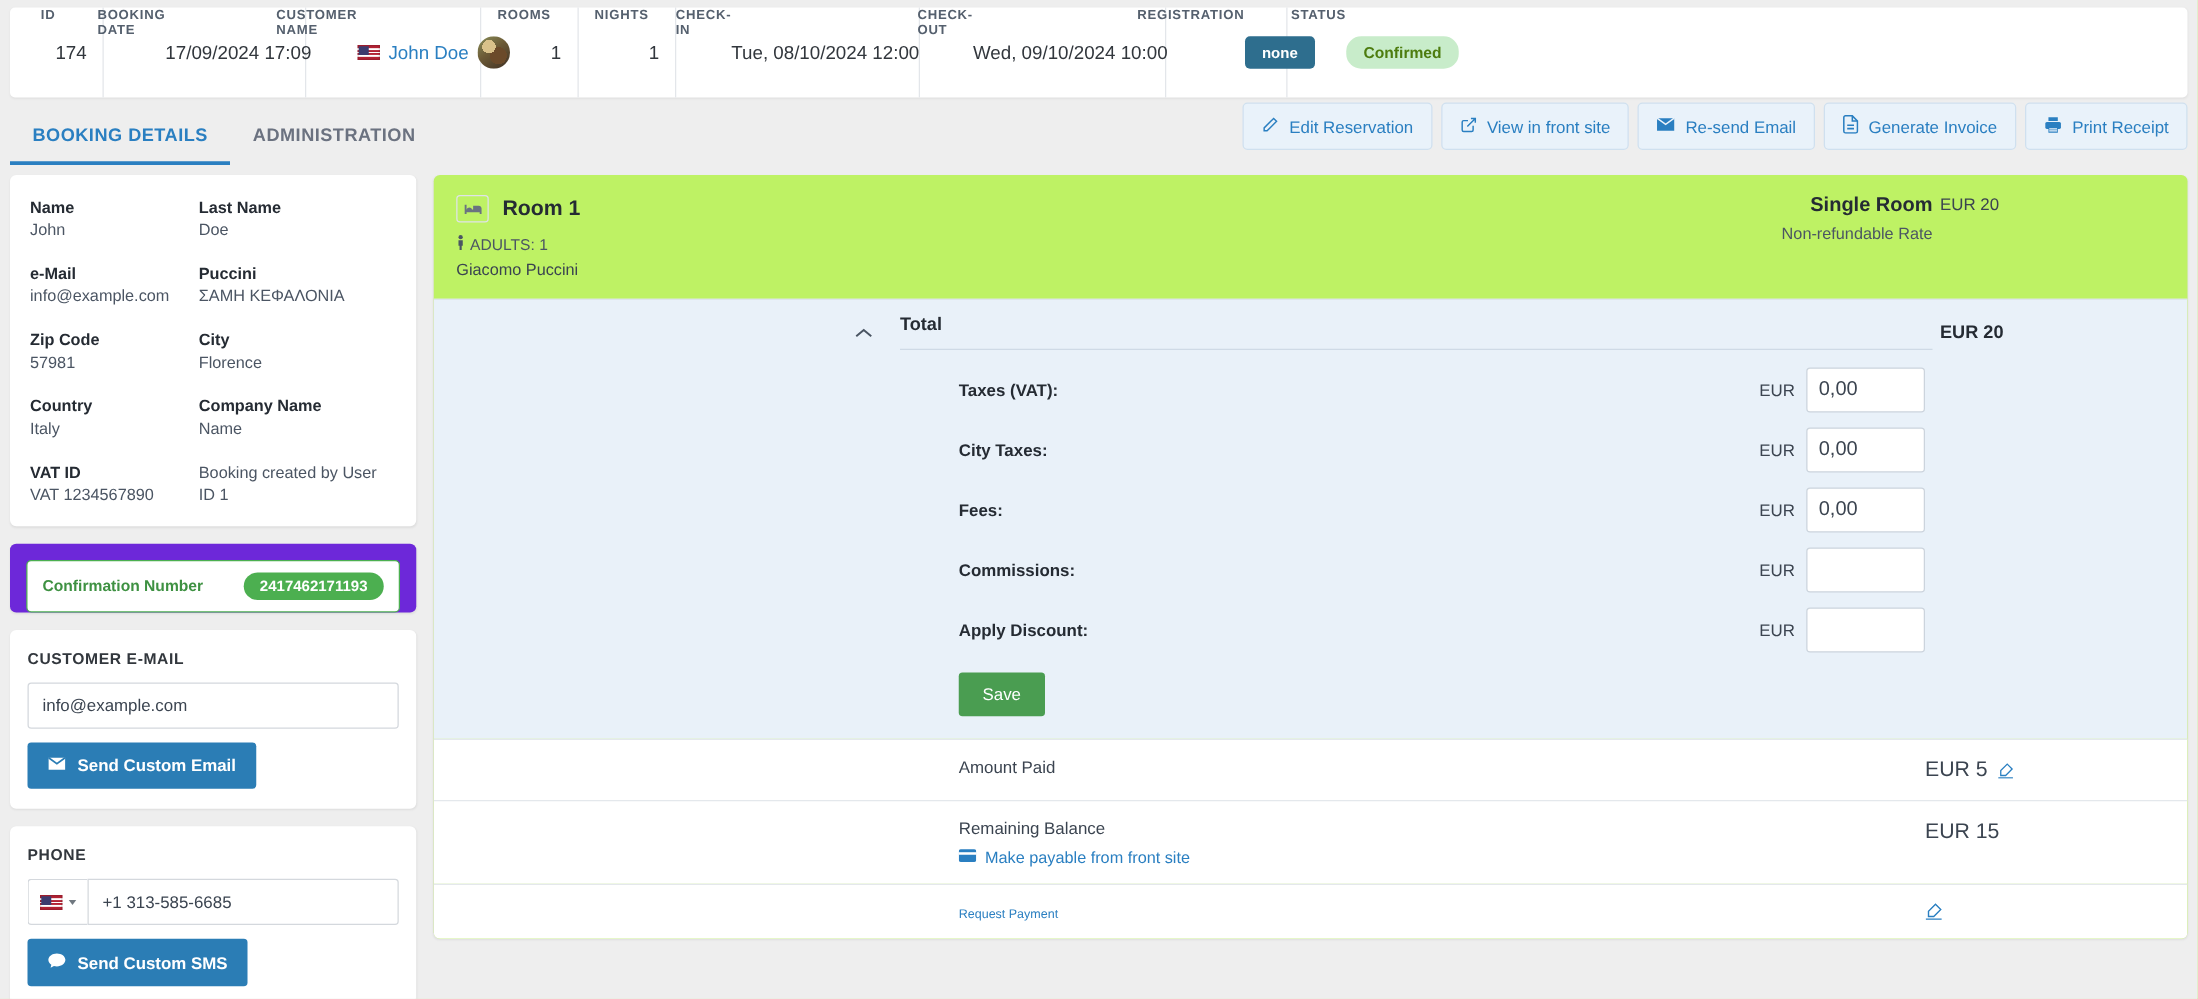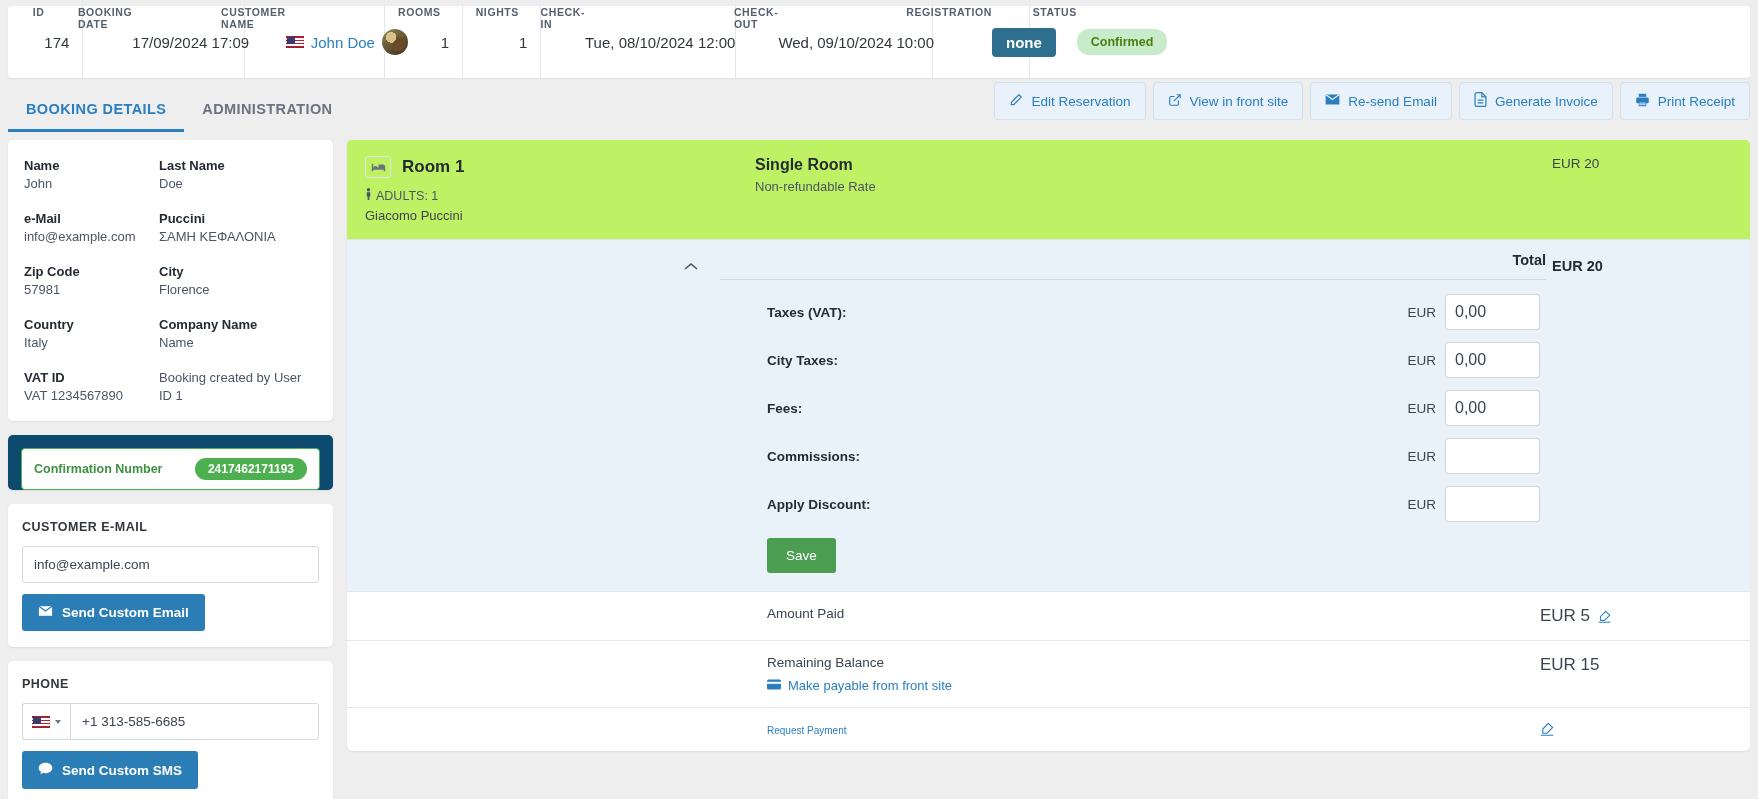--- a/index.html
+++ b/index.html
@@ -78,21 +78,21 @@
     width: 26px; height: 26px; border-radius: 50%;
     background:
       radial-gradient(circle at 35% 32%, #d9c18a 0 22%, transparent 22%),
       radial-gradient(circle at 64% 60%, #6b4a2a 0 30%, transparent 30%),
       linear-gradient(145deg, #8a8f5a 0%, #6c5a36 45%, #3f3024 100%);
     flex: none;
   }
   .badge-none {
     background: #2e6e8e;
     color: #ffffff;
-    font-size: 15px;
+    font-size: 12px;
     font-weight: bold;
     padding: 6px 14px;
     border-radius: 4px;
     display: inline-block;
   }
   .badge-confirmed {
     background: #c8ecca;
     color: #4d7c0f;
     font-size: 12.5px;
     font-weight: bold;
@@ -164,21 +164,21 @@
     border: 1px solid #4caf50;
     border-radius: 4px;
     margin: 0 13px 14px 13px;
     background: #fff;
     display: flex;
     align-items: center;
     justify-content: space-between;
     padding: 9px 12px;
   }
   .confirm-wrap {
-    background: #0c4a6e;
+    background: #6d28d9;
     border-radius: 5px;
     box-shadow: 0 1px 2px rgba(0,0,0,.07);
     padding: 13px 0 0 0;
   }
   .confirm-label { color: #3e9142; font-weight: bold; font-size: 12.5px; }
   .confirm-pill {
     background: #4caf50; color: #fff; font-weight: bold;
     font-size: 12px; padding: 4px 13px; border-radius: 11px;
   }
 
@@ -243,34 +243,34 @@
   .room-title-row { display: flex; align-items: center; gap: 11px; }
   .bed-ico {
     border: 1px solid #dfe3e8; border-radius: 3px;
     width: 26px; height: 22px;
     display: flex; align-items: center; justify-content: center;
     color: #6a7380;
   }
   .room-title { font-size: 17px; font-weight: bold; color: #252b33; }
   .room-meta { font-size: 12.5px; color: #4b5563; margin-top: 10px; display: flex; align-items: center; gap: 4px;}
   .room-guest { font-size: 13px; color: #3b4450; margin-top: 5px; }
-  .rate-mid { flex: 1; }
+  .rate-mid { flex: 1; text-align: right; }
   .rate-name { font-size: 16px; font-weight: bold; color: #252b33; }
   .rate-sub { font-size: 13px; color: #4b5563; margin-top: 5px; }
   .rate-price { width: 180px; text-align: left; font-size: 13.5px; color: #3b4450; padding-left: 6px; }
 
   .total-block { background: #e9f1f9; border-top: 1px solid #dde4ec; }
   .total-row {
     display: flex; align-items: center;
     padding: 12px 24px 0 18px;
   }
   .tot-spacer { width: 355px; flex: none; display: flex; justify-content: flex-end; padding-right: 22px; }
   .chev-up { color: #4a5563; font-size: 13px; cursor: pointer; }
   .tot-mid {
-    flex: 1; display: flex; align-items: center; justify-content: flex-end;
+    flex: 1; display: flex; align-items: center; justify-content: flex-start;
     border-bottom: 1px solid #cfdae6; padding-bottom: 11px;
   }
   .tot-label { font-size: 14.5px; font-weight: bold; color: #252b33; }
   .tot-amount { width: 180px; font-size: 14.5px; font-weight: bold; color: #252b33; padding-left: 6px; flex: none;}
 
   .fee-row {
     display: flex; align-items: center;
     padding: 6px 24px 6px 18px;
   }
   .fee-pad { width: 402px; flex: none; }

